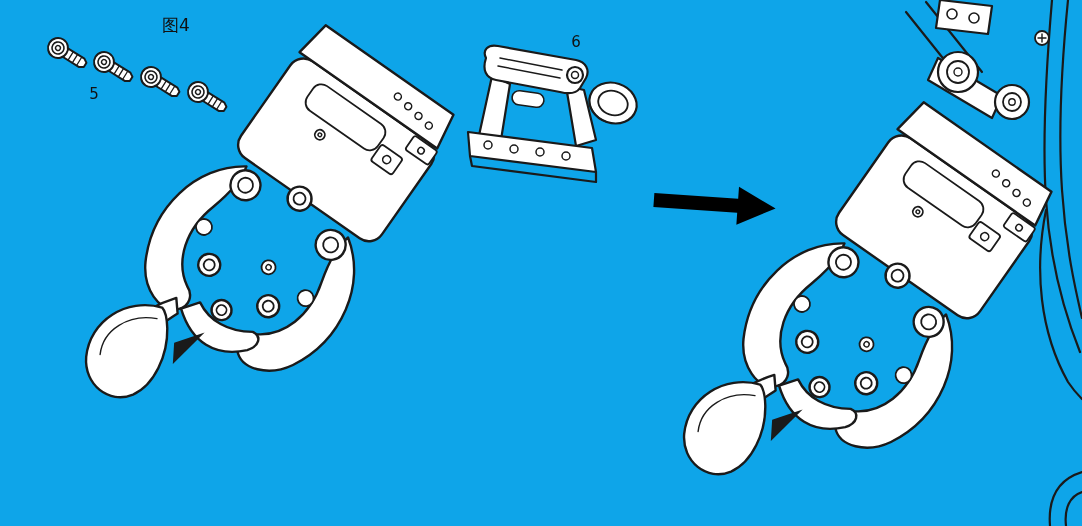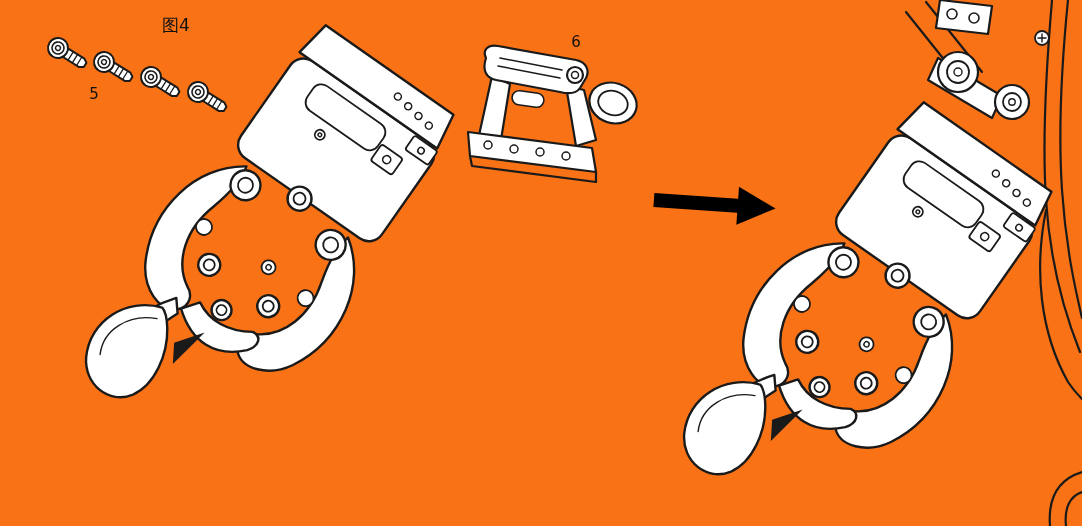--- a/index.html
+++ b/index.html
@@ -1,17 +1,17 @@
 <!DOCTYPE html>
 <html><head>
 <meta charset="utf-8">
 <style>
   html,body{margin:0;padding:0;background:#ffffff;}
   body{width:1082px;height:526px;overflow:hidden;font-family:"DejaVu Sans","Liberation Sans",sans-serif;}
-  .stage{position:relative;width:1082px;height:526px;background:#f97316;}
+  .stage{position:relative;width:1082px;height:526px;background:#0ea5e9;}
   svg{display:block;}
   .lbl{font-family:"DejaVu Sans","Liberation Sans",sans-serif;fill:#111;}
 </style>
 </head>
 <body>
 
 <div class="stage">
 <svg width="1082" height="526" viewBox="0 0 1082 526">
 
   <defs>

